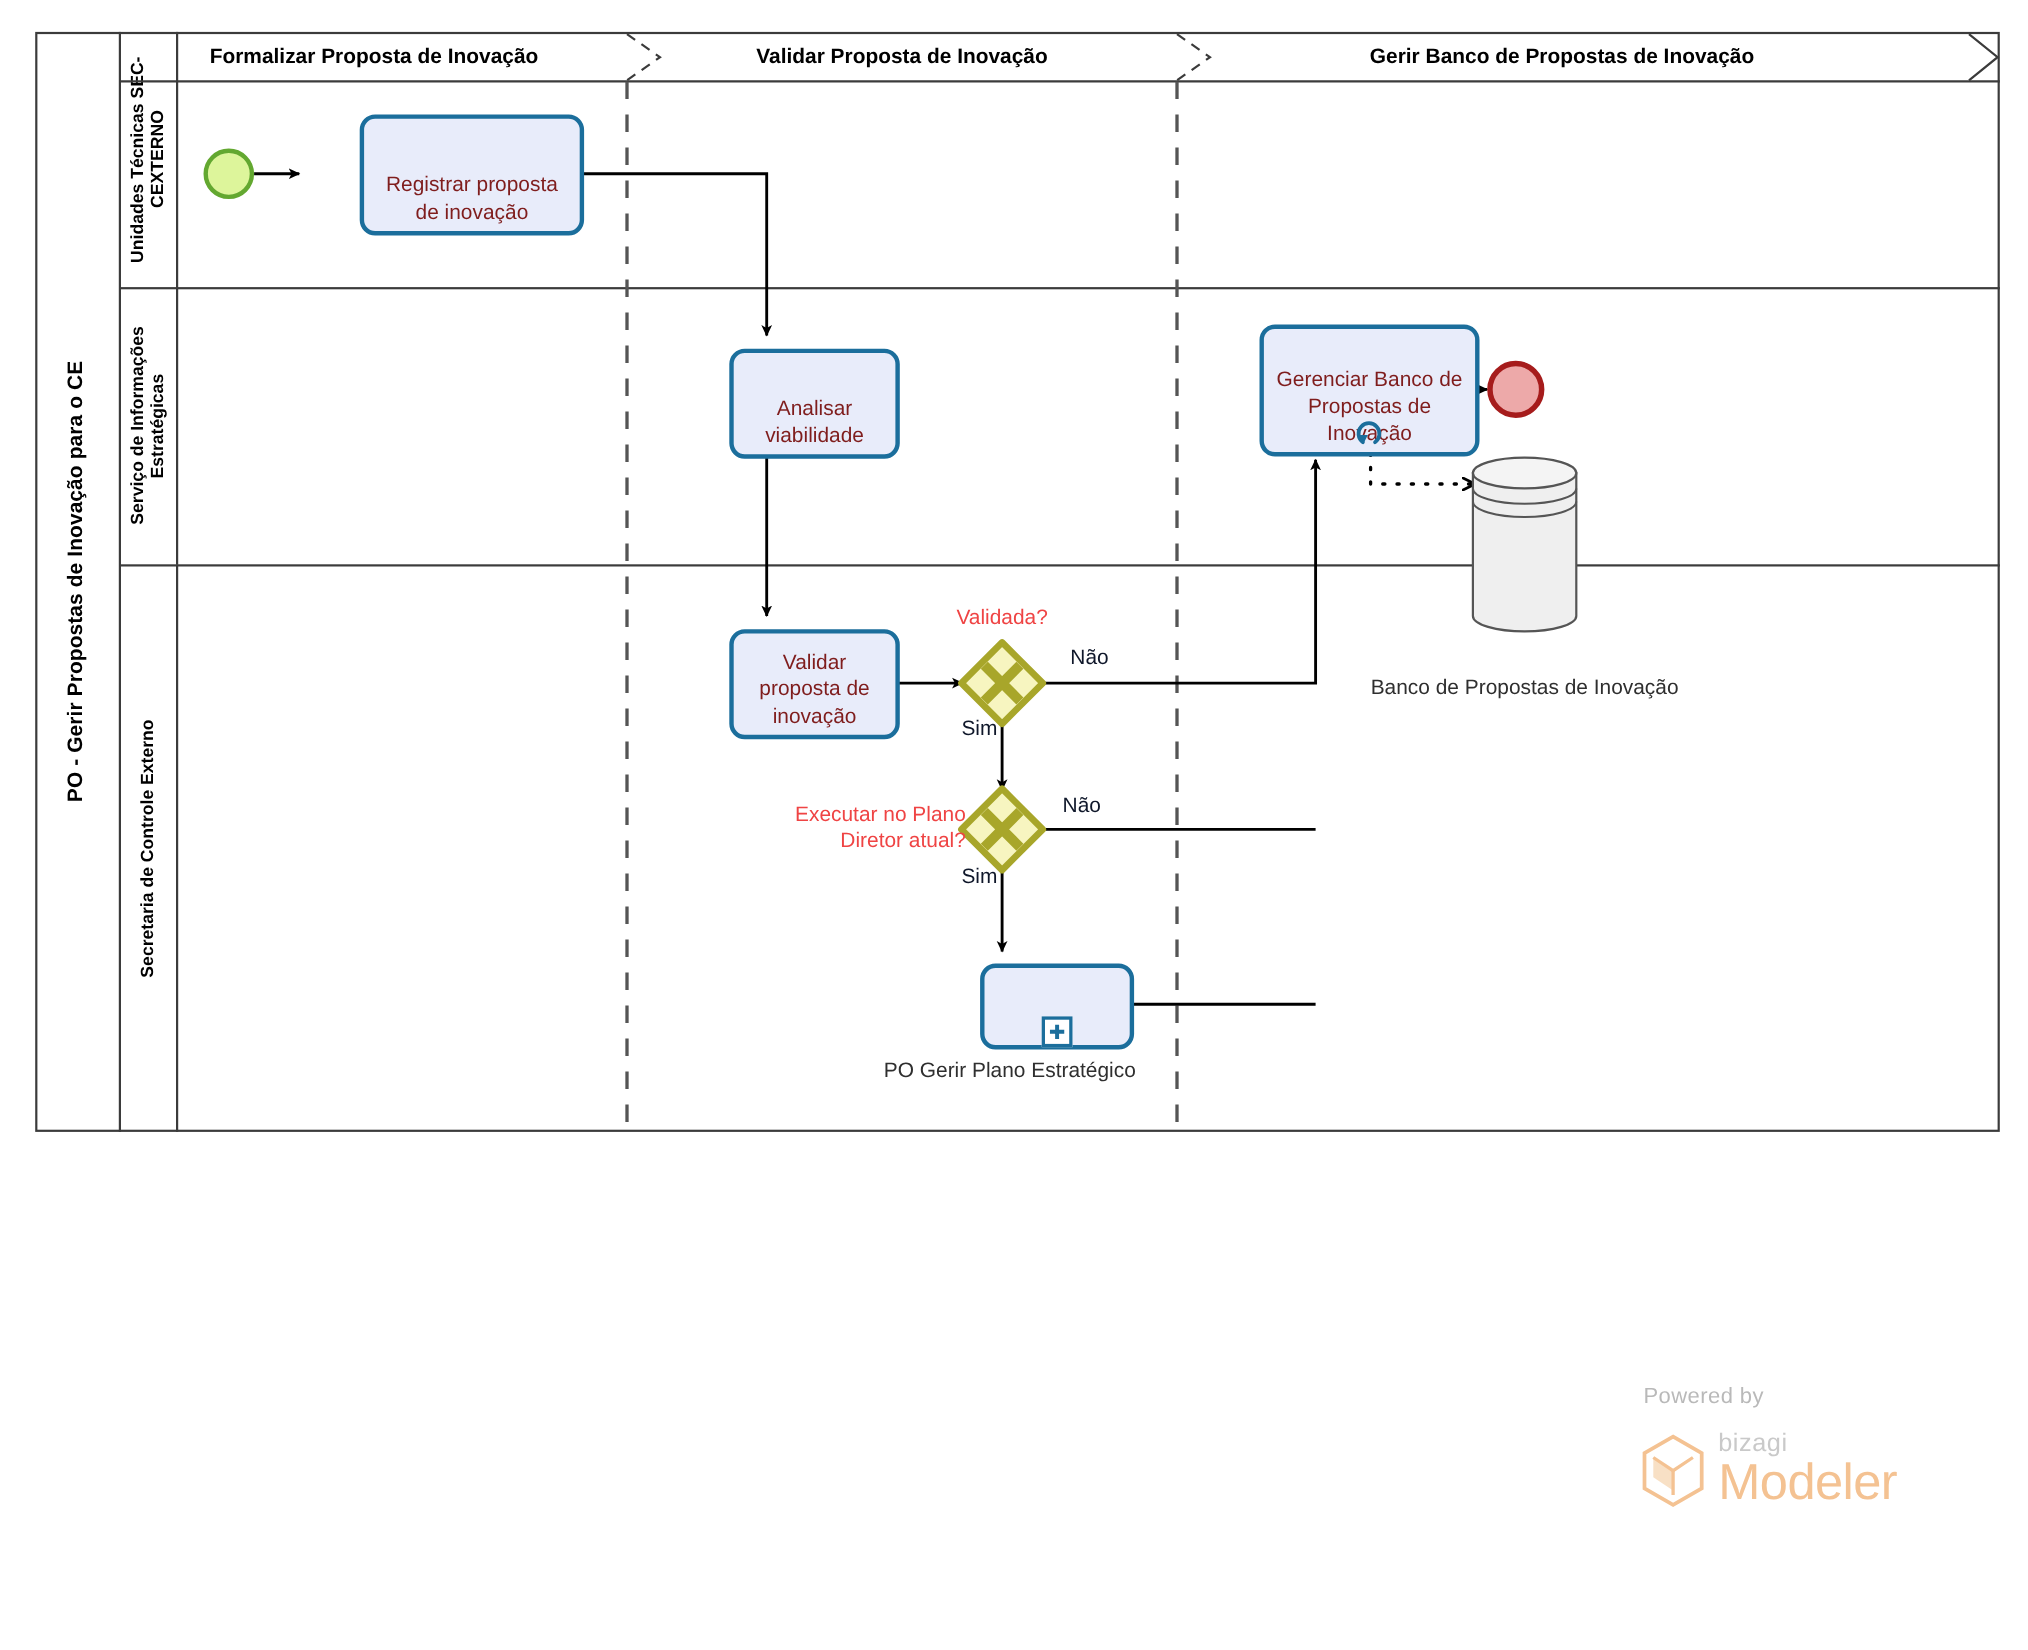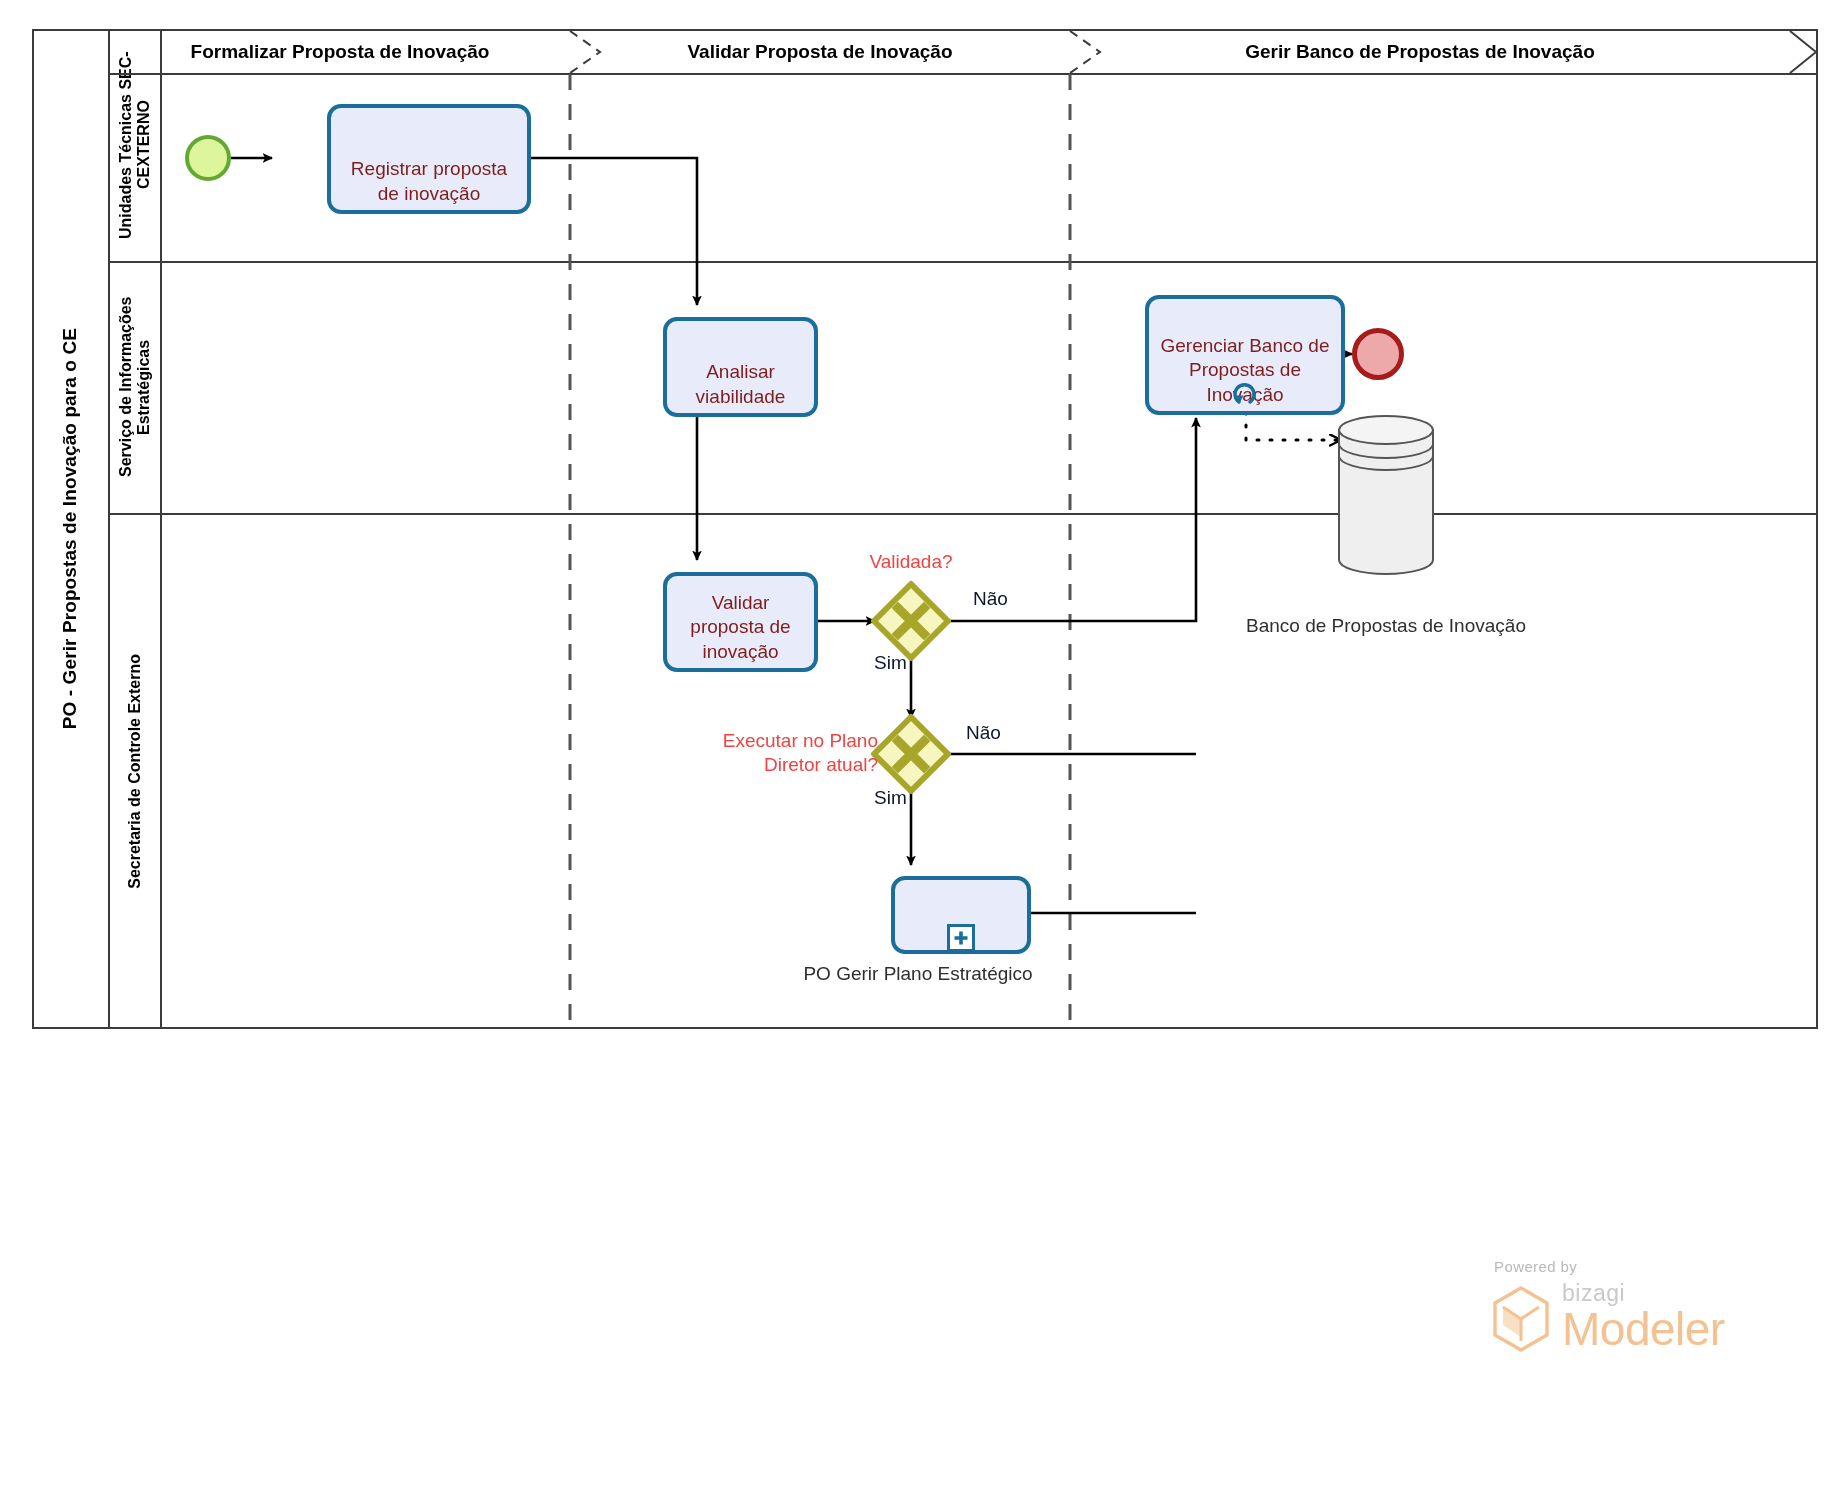--- a/index.html
+++ b/index.html
@@ -182,29 +182,29 @@
 
   
   .watermark {
     position: absolute;
     left: 1490px;
     top: 1258px;
     width: 300px;
     height: 120px;
   }
   .wm-powered {
-    font-size: 15px;
+    font-size: 20px;
     color: #b9b9b9;
     letter-spacing: 0.4px;
     margin-left: 4px;
   }
   .wm-row {
     display: flex;
     align-items: flex-end;
-    margin-top: 7px;
+    margin-top: 19px;
   }
   .wm-text {
     margin-left: 10px;
     line-height: 1;
   }
   .wm-bizagi {
     font-size: 23px;
     color: #c9c9c9;
     letter-spacing: 0.5px;
   }

